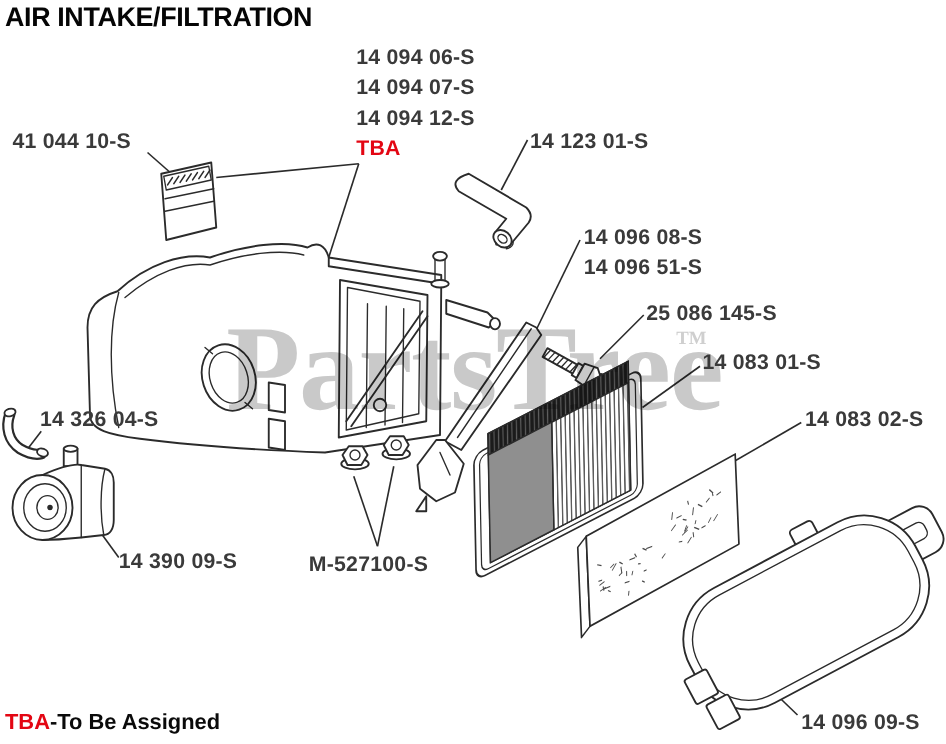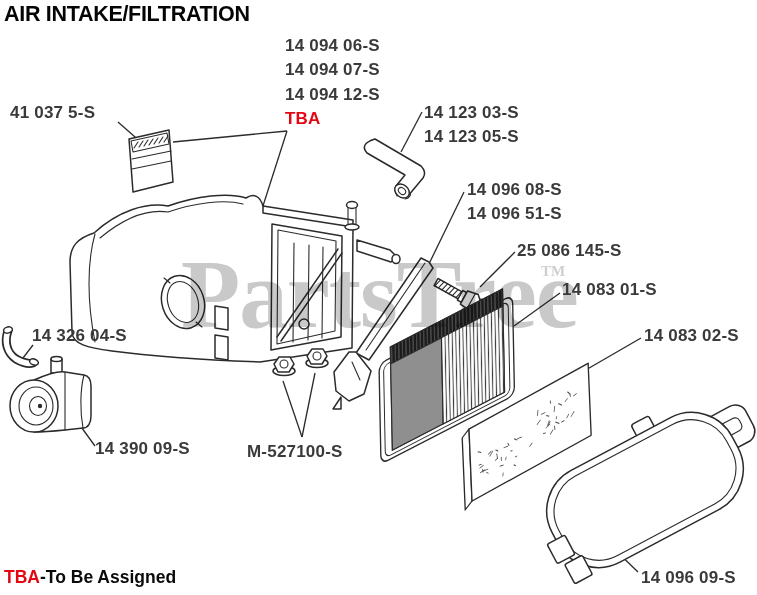--- a/index.html
+++ b/index.html
@@ -223,23 +223,22 @@
 
   <div class="wm">PartsTree</div>
   <div class="wm-tm">TM</div>
 
   <div class="title">AIR INTAKE/FILTRATION</div>
 
   <div class="lbl" style="left:285px;top:36px">14 094 06-S</div>
   <div class="lbl" style="left:285px;top:60px">14 094 07-S</div>
   <div class="lbl" style="left:285px;top:85px">14 094 12-S</div>
   <div class="lbl red" style="left:285px;top:109px">TBA</div>
-  <div class="lbl" style="left:10px;top:103px">41 037 5-S</div>
-  <div class="lbl" style="left:424px;top:103px">14 123 03-S</div>
-  <div class="lbl" style="left:424px;top:127px">14 123 05-S</div>
+  <div class="lbl" style="left:10px;top:103px">41 044 10-S</div>
+  <div class="lbl" style="left:424px;top:103px">14 123 01-S</div>
   <div class="lbl" style="left:467px;top:180px">14 096 08-S</div>
   <div class="lbl" style="left:467px;top:204px">14 096 51-S</div>
   <div class="lbl" style="left:517px;top:241px">25 086 145-S</div>
   <div class="lbl" style="left:562px;top:280px">14 083 01-S</div>
   <div class="lbl" style="left:644px;top:326px">14 083 02-S</div>
   <div class="lbl" style="left:32px;top:326px">14 326 04-S</div>
   <div class="lbl" style="left:95px;top:439px">14 390 09-S</div>
   <div class="lbl" style="left:247px;top:442px">M-527100-S</div>
   <div class="lbl" style="left:641px;top:568px">14 096 09-S</div>
 

